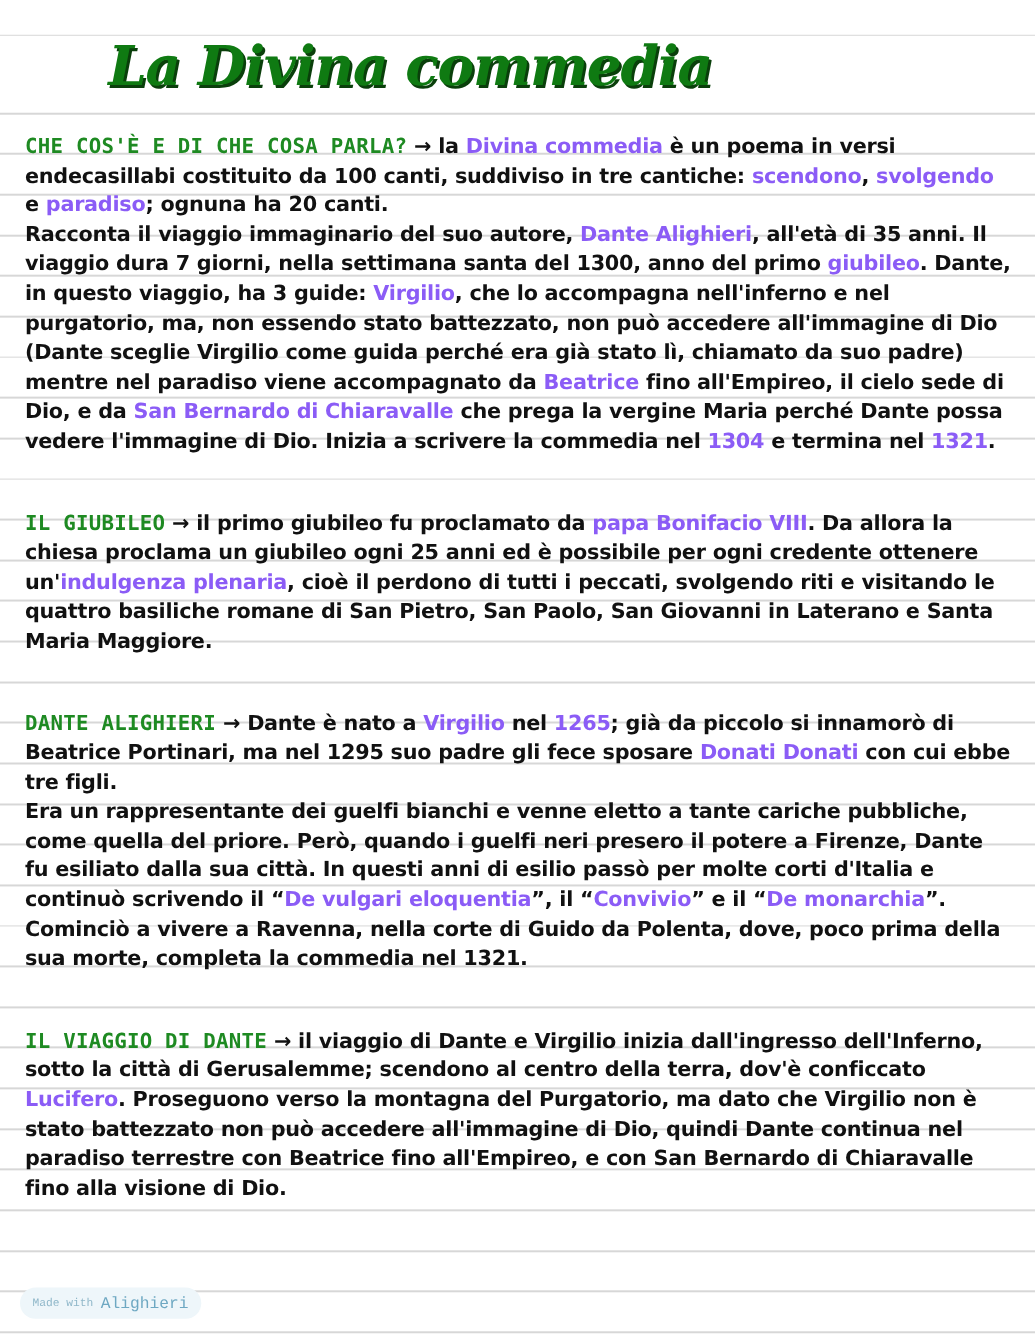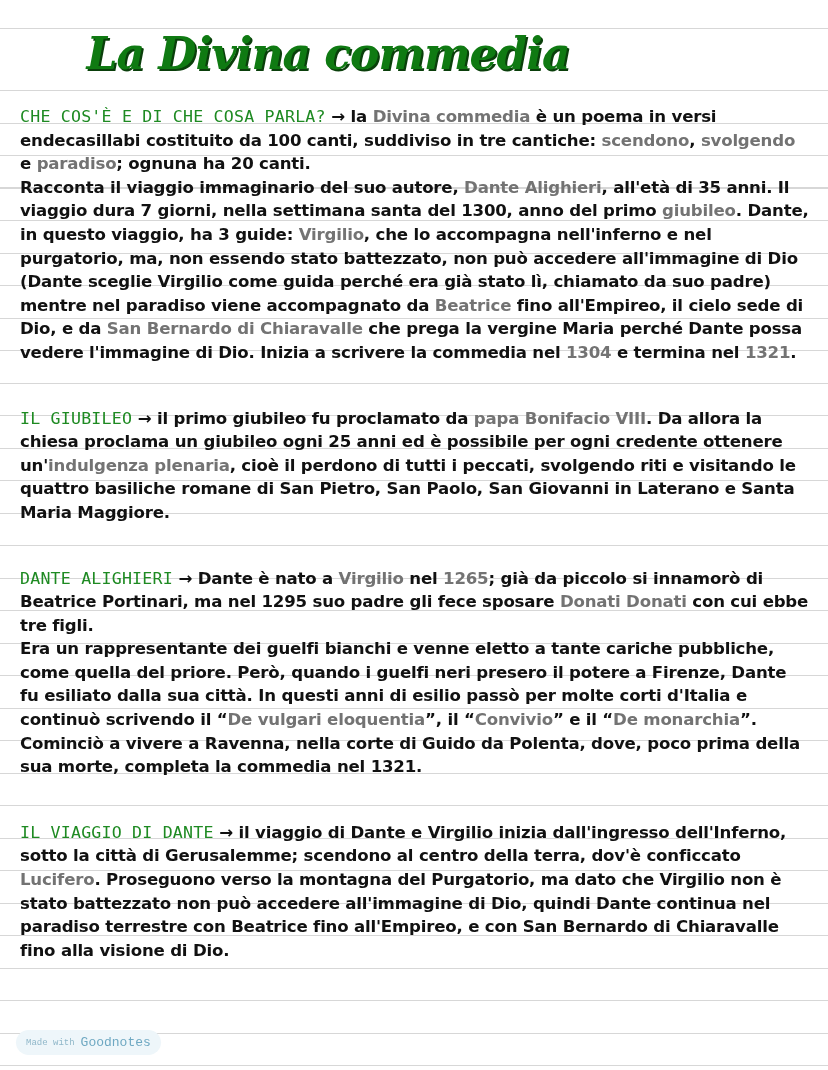--- a/index.html
+++ b/index.html
@@ -21,22 +21,22 @@
     font-size: 44px; color: #0f7a12; letter-spacing: -1px;
     text-shadow: 2px 2px 0 #0a3f0b;
   }
   .content {
     position: absolute; left: 20px; top: 105px; width: 790px;
     font-size: 16.6px; line-height: 23.6px; color: #111;
     font-weight: bold; letter-spacing: -0.2px;
   }
   .section { margin: 0 0 42px 0; }
   .section p { margin: 0; }
-  .hd { color: #1e8a22; font-family: "DejaVu Sans Mono", monospace; font-weight: normal; letter-spacing: 0.2px; }
-  .g { color: #737373; }
+  .hd { color: #1e8a22; font-family: "DejaVu Sans Mono", monospace; font-weight: bold; letter-spacing: 0.2px; }
+  .g { color: #8b5cf6; }
   .badge {
     position: absolute; left: 16px; top: 1030px; height: 25px; padding: 0 10px;
     border-radius: 13px; background: #eef6fa; display: flex; align-items: center; gap: 6px;
     font-family: Liberation Mono, monospace;
   }
   .badge .small { font-size: 9px; color: #8fb7c9; }
   .badge .brand { font-size: 13px; color: #6ea8c2; }
 </style>
 </head>
 <body>
@@ -57,14 +57,14 @@
       <p><span class="hd">DANTE ALIGHIERI</span><span> → </span><span>Dante è nato a </span><span class="g">Virgilio</span><span> nel </span><span class="g">1265</span><span>; già da piccolo si innamorò di Beatrice Portinari, ma nel 1295 suo padre gli fece sposare </span><span class="g">Donati Donati</span><span> con cui ebbe tre figli.</span></p>
       <p><span>Era un rappresentante dei guelfi bianchi e venne eletto a tante cariche pubbliche, come quella del priore. Però, quando i guelfi neri presero il potere a Firenze, Dante fu esiliato dalla sua città. In questi anni di esilio passò per molte corti d'Italia e continuò scrivendo il “</span><span class="g">De vulgari eloquentia</span><span>”, il “</span><span class="g">Convivio</span><span>” e il “</span><span class="g">De monarchia</span><span>”. Cominciò a vivere a Ravenna, nella corte di Guido da Polenta, dove, poco prima della sua morte, completa la commedia nel 1321.</span></p>
     </div>
     <div class="section">
       <p><span class="hd">IL VIAGGIO DI DANTE</span><span> → </span><span>il viaggio di Dante e Virgilio inizia dall'ingresso dell'Inferno, sotto la città di Gerusalemme; scendono al centro della terra, dov'è conficcato </span><span class="g">Lucifero</span><span>. Proseguono verso la montagna del Purgatorio, ma dato che Virgilio non è stato battezzato non può accedere all'immagine di Dio, quindi Dante continua nel paradiso terrestre con Beatrice fino all'Empireo, e con San Bernardo di Chiaravalle fino alla visione di Dio.</span></p>
     </div>
   </div>
 
 <div class="badge">
   <span class="small">Made with</span>
-  <span class="brand">Goodnotes</span>
+  <span class="brand">Alighieri</span>
 </div>
 
 </body></html>

